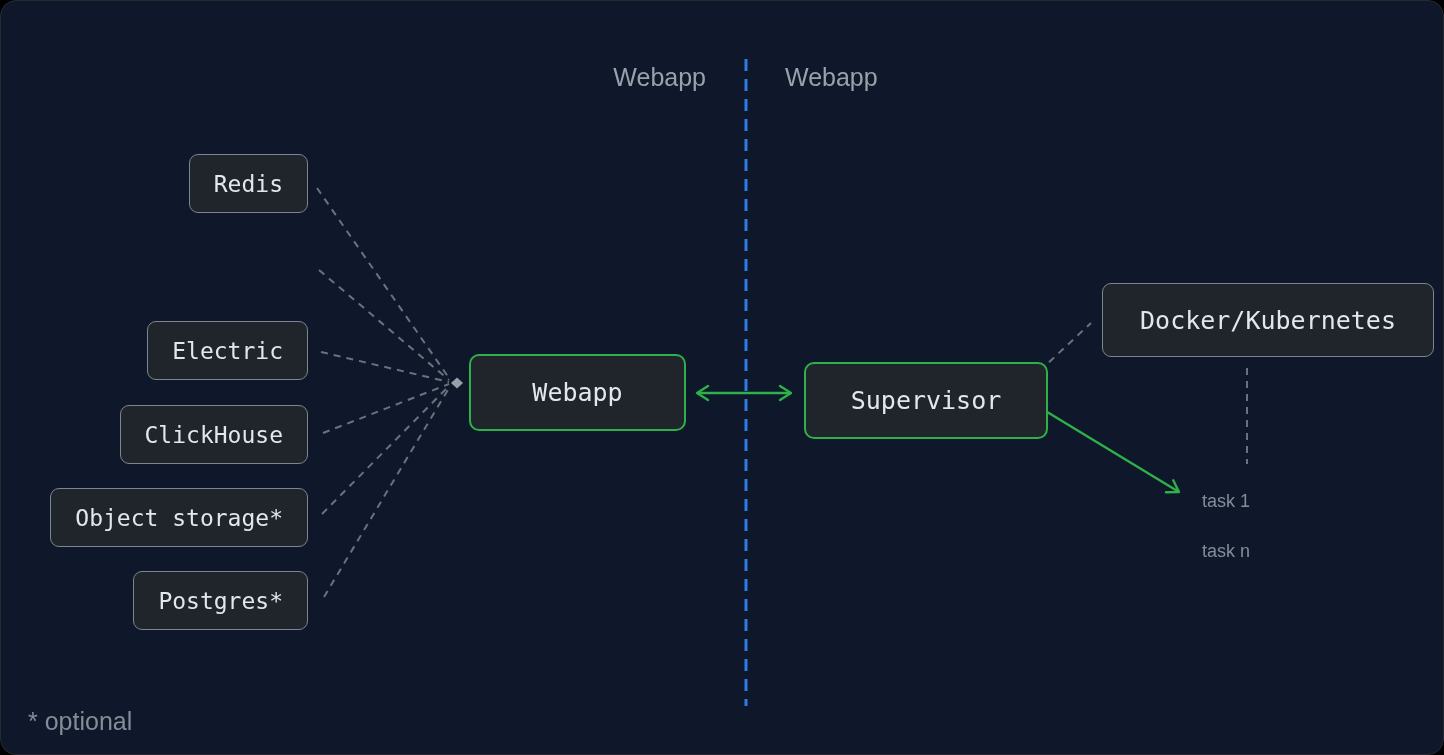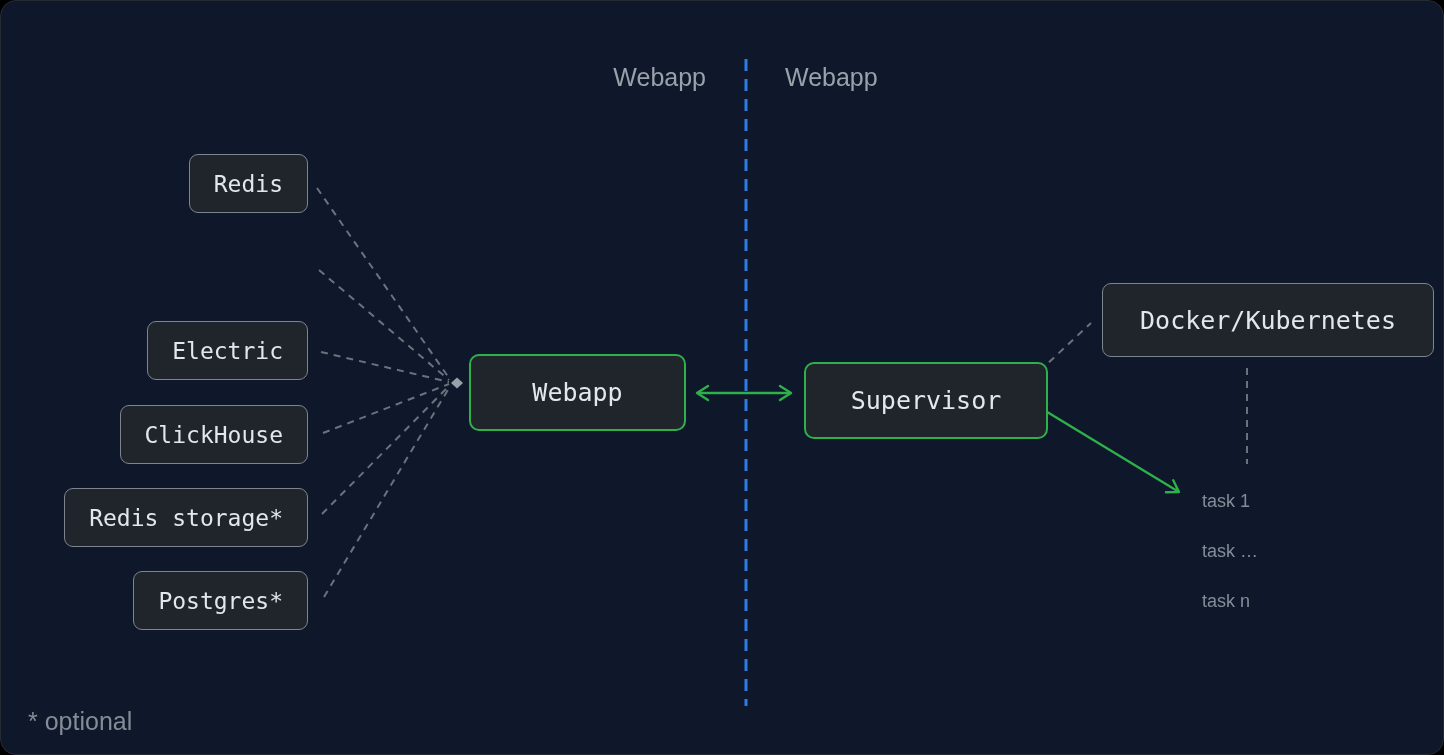--- a/index.html
+++ b/index.html
@@ -111,28 +111,27 @@
     <line x1="696" y1="392" x2="790" y2="392" stroke="#2eb04a" stroke-width="2.4" marker-start="url(#chevG)" marker-end="url(#chevG)"></line>
     <line x1="1033" y1="403" x2="1178" y2="491" stroke="#2eb04a" stroke-width="2.4" marker-start="url(#chevG)" marker-end="url(#chevG)"></line>
   </svg>
 
   <div class="lane-label" style="right:737px;">Webapp</div>
   <div class="lane-label" style="left:784px;">Webapp</div>
 
   <div class="box svc" style="top:153px;">Redis</div>
   <div class="box svc" style="top:320px;">Electric</div>
   <div class="box svc" style="top:404px;">ClickHouse</div>
-  <div class="box svc" style="top:487px;">Redis storage*</div>
+  <div class="box svc" style="top:487px;">Object storage*</div>
   <div class="box svc" style="top:570px;">Postgres*</div>
 
   <div class="box node green" style="left:468px;top:353px;width:217px;height:77px;">Webapp</div>
   <div class="box node green" style="left:803px;top:353px;width:244px;height:77px;margin-top:8px;">Supervisor</div>
   <div class="box node" style="left:1101px;top:282px;width:332px;height:74px;">Docker/Kubernetes</div>
 
   <div class="task-list">
     <div class="task-item">task 1</div>
-    <div class="task-item">task …</div>
     <div class="task-item">task n</div>
   </div>
 
   <div class="footnote">* optional</div>
 
 </div>
 
 </body></html>

